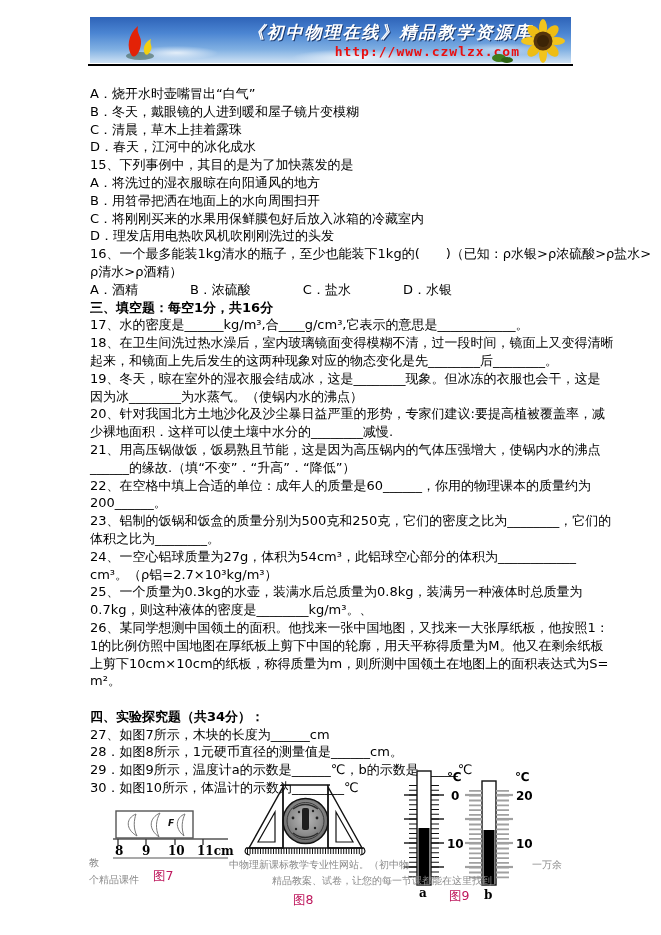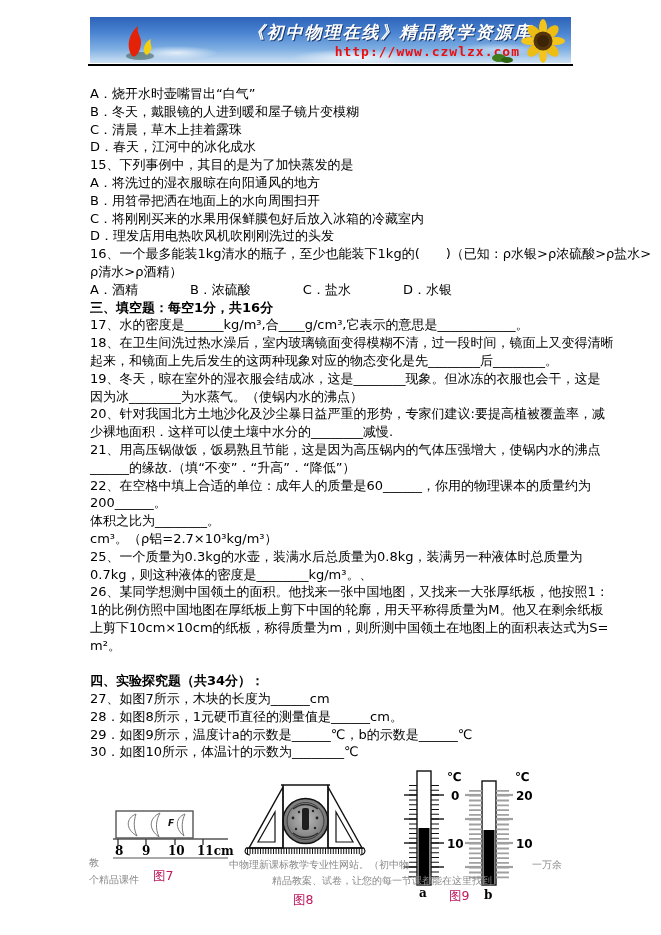--- a/index.html
+++ b/index.html
@@ -81,21 +81,23 @@
     <div class="line">18、在卫生间洗过热水澡后，室内玻璃镜面变得模糊不清，过一段时间，镜面上又变得清晰</div>
     <div class="line">起来，和镜面上先后发生的这两种现象对应的物态变化是先________后________。</div>
     <div class="line">19、冬天，晾在室外的湿衣服会结成冰，这是________现象。但冰冻的衣服也会干，这是</div>
     <div class="line">因为冰________为水蒸气。（使锅内水的沸点）</div>
     <div class="line">20、针对我国北方土地沙化及沙尘暴日益严重的形势，专家们建议:要提高植被覆盖率，减</div>
     <div class="line">少裸地面积．这样可以使土壤中水分的________减慢.</div>
     <div class="line">21、用高压锅做饭，饭易熟且节能，这是因为高压锅内的气体压强增大，使锅内水的沸点</div>
     <div class="line">______的缘故.（填“不变”．“升高”．“降低”）</div>
     <div class="line">22、在空格中填上合适的单位：成年人的质量是60______，你用的物理课本的质量约为</div>
     <div class="line">200______。</div>
+    <div class="line">23、铝制的饭锅和饭盒的质量分别为500克和250克，它们的密度之比为________，它们的</div>
     <div class="line">体积之比为________。</div>
+    <div class="line">24、一空心铝球质量为27g，体积为54cm³，此铝球空心部分的体积为____________</div>
     <div class="line">cm³。（ρ铝=2.7×10³kg/m³）</div>
     <div class="line">25、一个质量为0.3kg的水壶，装满水后总质量为0.8kg，装满另一种液体时总质量为</div>
     <div class="line">0.7kg，则这种液体的密度是________kg/m³。、</div>
     <div class="line">26、某同学想测中国领土的面积。他找来一张中国地图，又找来一大张厚纸板，他按照1：</div>
     <div class="line">1的比例仿照中国地图在厚纸板上剪下中国的轮廓，用天平称得质量为M。他又在剩余纸板</div>
     <div class="line">上剪下10cm×10cm的纸板，称得质量为m，则所测中国领土在地图上的面积表达式为S=</div>
     <div class="line">m²。</div>
     <div class="line"></div>
     <div class="line b">四、实验探究题（共34分）：</div>
     <div class="line">27、如图7所示，木块的长度为______cm</div>

